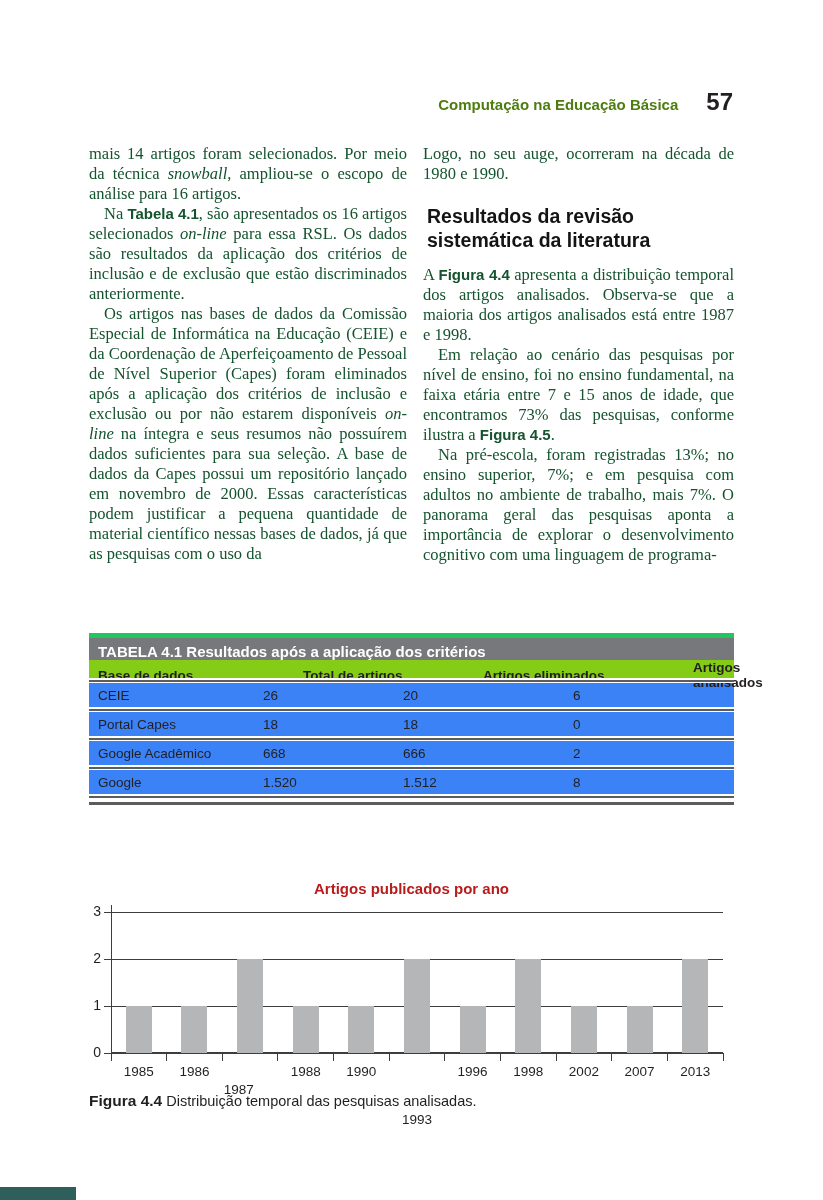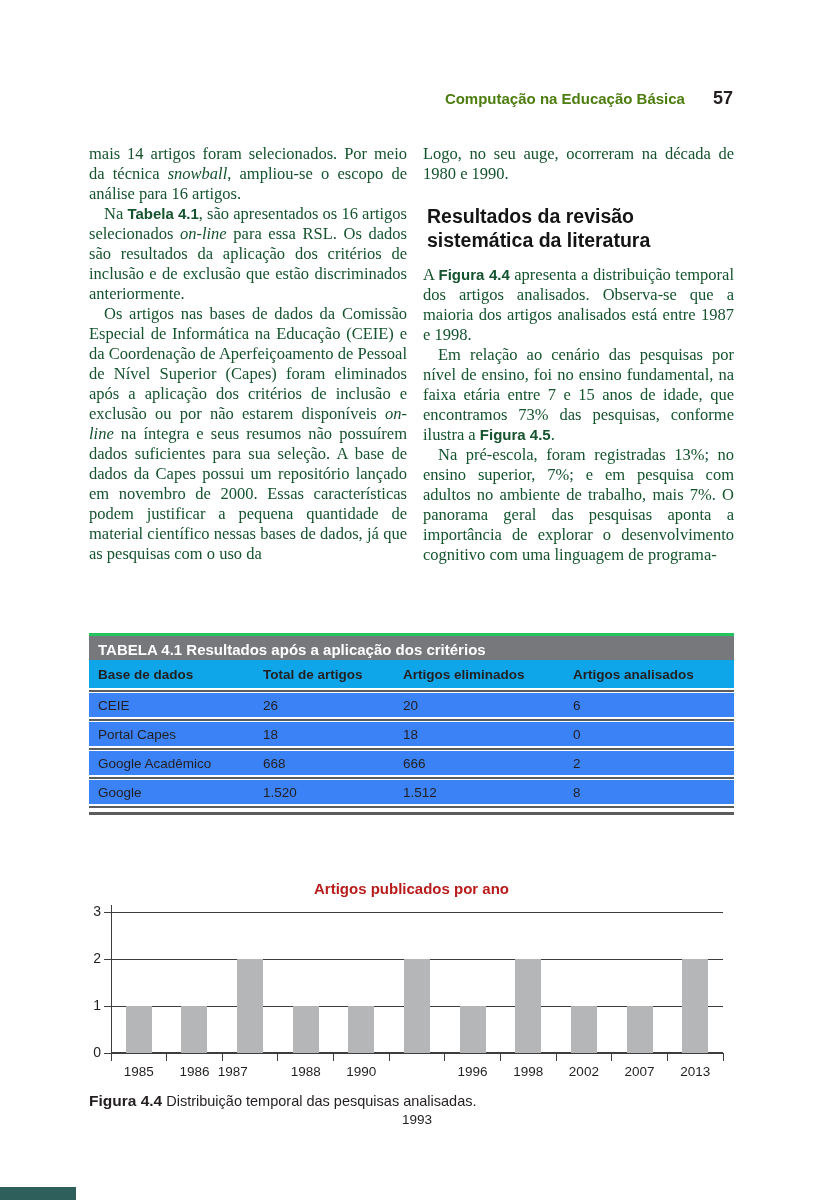--- a/index.html
+++ b/index.html
@@ -12,21 +12,21 @@
     overflow: hidden;
   }
 
   
   .page-header {
     position: absolute; top: 88px; left: 0; right: 90px;
     text-align: right;
     font-family: "Liberation Sans", sans-serif;
   }
   .running-title { font-weight: 700; font-size: 15px; color: #4d7c0f; }
-  .page-num { font-weight: 700; font-size: 18px; color: #231f20; margin-left: 28px; }
+  .page-num { font-weight: 700; font-size: 24px; color: #231f20; margin-left: 28px; }
 
   
   .col { position: absolute; top: 144px; }
   .col-left  { left: 89px;  width: 318px; }
   .col-right { left: 423px; width: 311px; }
   .col p {
     font-size: 16.5px; line-height: 20px;
     text-align: justify; hyphens: none; color: #14532d;
   }
   .col p.ind { text-indent: 15px; }
@@ -36,34 +36,34 @@
     font-weight: 700; font-size: 19.5px; line-height: 23.5px;
     color: #141414; margin: 21px 0 13px 4px; text-align: left;
   }
 
   
   .dtable {
     position: absolute; left: 89px; top: 633px; width: 645px;
     font-family: "Liberation Sans", sans-serif;
   }
   .t-titlebar {
-    border-top: 3px solid #22c55e;
+    border-top: 5px solid #22c55e;
     background: #77787b; color: #ffffff;
     height: 27px; line-height: 27px; padding-left: 9px;
     font-size: 15px; font-weight: 700;
   }
   .t-row {
     display: grid;
     grid-template-columns: 174px 140px 170px 1fr;
     align-items: center;
   }
   .t-row > div:first-child { padding-left: 9px; }
   .t-head {
-    background: #0ea5e9; height: 28px;
-    font-weight: 700; font-size: 13.5px; color: #231f20;
+    background: #84cc16; height: 18px;
+    font-weight: 700; font-size: 13.5px; color: #231f20; gap: 40px;
   }
   .t-sep { height: 5px; background: #ffffff; position: relative; }
   .t-sep::after {
     content: ""; position: absolute; left: 0; right: 0; top: 1.5px;
     height: 2px; background: #5b5c5e;
   }
   .t-data {
     background: #3b82f6; height: 24px;
     font-size: 13.5px; color: #231f20;
   }
@@ -181,21 +181,21 @@
       <div class="ytick" style="top: 46.5px;"></div>
       <div class="ylab" style="top: 38px;">2</div>
       <div class="grid" style="top: -0.5px;"></div>
       <div class="ytick" style="top: -0.5px;"></div>
       <div class="ylab" style="top: -9px;">3</div>
       <div class="bar" style="left: 14.8182px; height: 47px; background: rgb(181, 182, 184);"></div>
       <div class="xlab" style="left: 0px; width: 55.6364px;">1985</div>
       <div class="bar" style="left: 70.4545px; height: 47px; background: rgb(181, 182, 184);"></div>
       <div class="xlab" style="left: 55.6364px; width: 55.6364px;">1986</div>
       <div class="bar" style="left: 126.091px; height: 94px; background: rgb(181, 182, 184);"></div>
-      <div class="xlab" style="left: 94px; width: 55.6364px;">1987</div>
+      <div class="xlab" style="left: 100px; width: 55.6364px; margin-top: 18px;">1987</div>
       <div class="bar" style="left: 181.727px; height: 47px; background: rgb(181, 182, 184);"></div>
       <div class="xlab" style="left: 166.909px; width: 55.6364px;">1988</div>
       <div class="bar" style="left: 237.364px; height: 47px; background: rgb(181, 182, 184);"></div>
       <div class="xlab" style="left: 222.545px; width: 55.6364px;">1990</div>
       <div class="bar" style="left: 293px; height: 94px; background: rgb(181, 182, 184);"></div>
       <div class="xlab" style="left: 278.182px; width: 55.6364px; margin-top: 48px;">1993</div>
       <div class="bar" style="left: 348.636px; height: 47px; background: rgb(181, 182, 184);"></div>
       <div class="xlab" style="left: 333.818px; width: 55.6364px;">1996</div>
       <div class="bar" style="left: 404.273px; height: 94px; background: rgb(181, 182, 184);"></div>
       <div class="xlab" style="left: 389.455px; width: 55.6364px;">1998</div>

